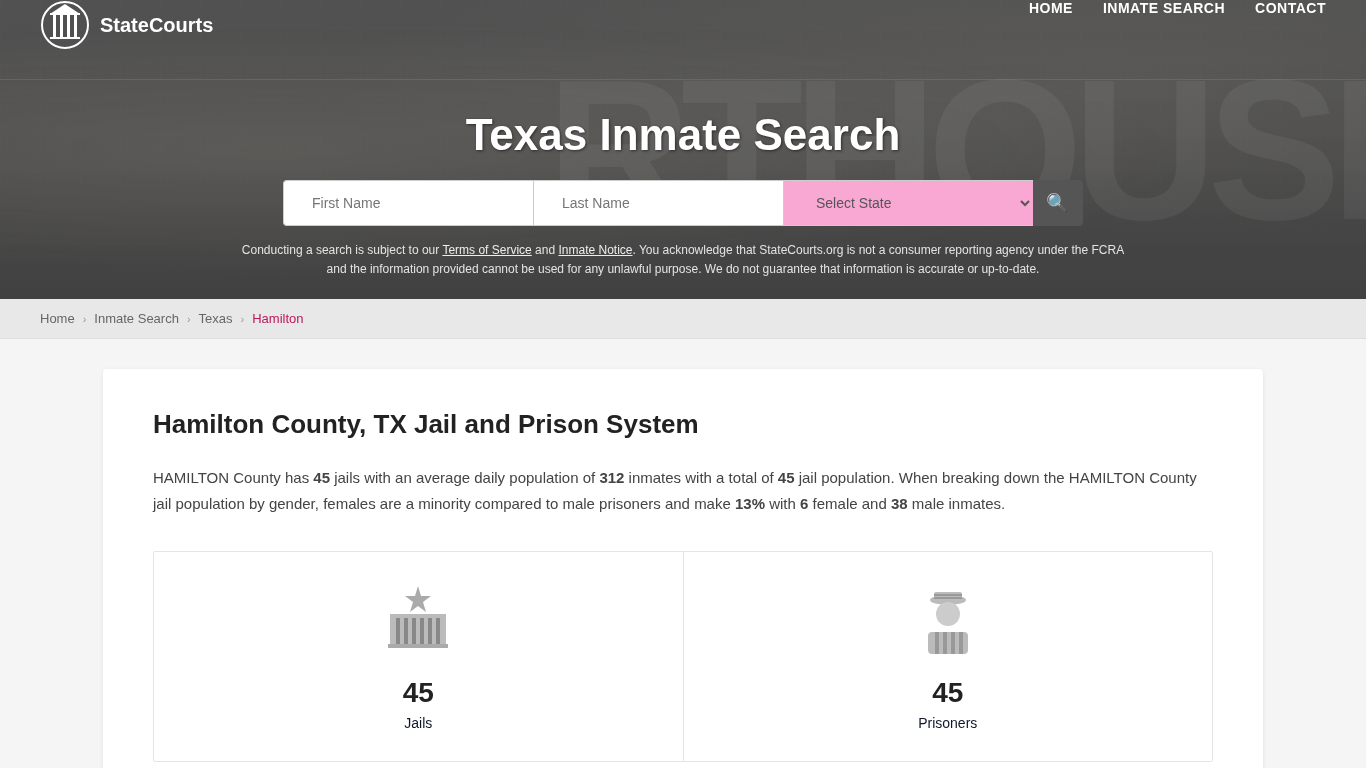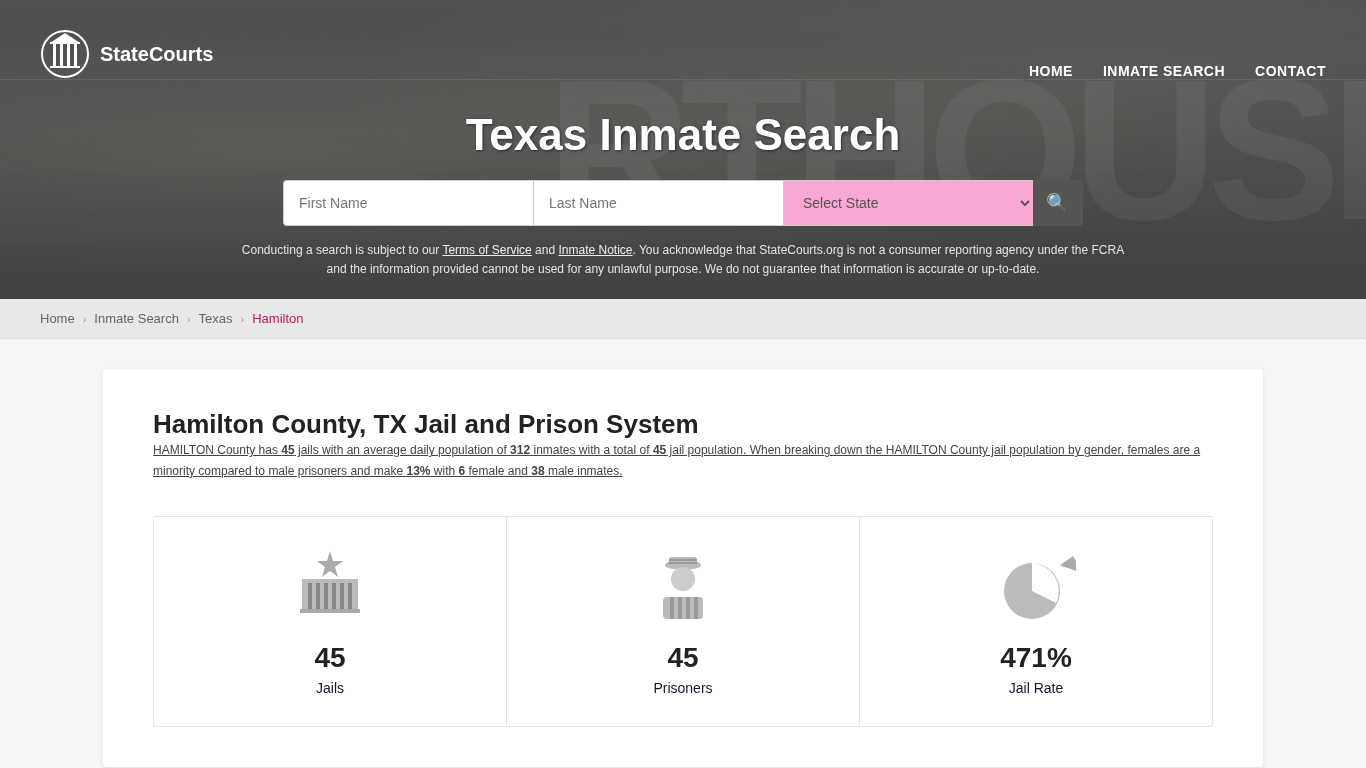--- a/index.html
+++ b/index.html
@@ -41,21 +41,21 @@
       user-select: none;
       display: flex;
       align-items: center;
     }
     .header-content {
       position: relative;
       z-index: 2;
     }
     .nav {
       display: flex;
-      align-items: flex-end;
+      align-items: flex-start;
       justify-content: space-between;
       padding: 0 40px;
       height: 80px;
       border-bottom: 1px solid rgba(255,255,255,0.1);
     }
     .logo {
       display: flex;
       align-items: center;
       gap: 10px;
       color: white;
@@ -96,21 +96,21 @@
     .search-bar {
       display: flex;
       justify-content: center;
       gap: 0;
       max-width: 800px;
       margin: 0 auto 15px;
     }
     .search-bar input, .search-bar select {
       height: 46px;
       border: 1px solid #ccc;
-      padding: 0 15px;
+      padding: 0 28px;
       font-size: 14px;
       color: #555;
       outline: none;
     }
     .search-bar input:first-child {
       border-radius: 4px 0 0 4px;
       border-right: none;
       flex: 1;
     }
     .search-bar input:nth-child(2) {
@@ -171,28 +171,28 @@
     }
     .content-card {
       background: white;
       border-radius: 4px;
       box-shadow: 0 1px 4px rgba(0,0,0,0.08);
       padding: 40px 50px;
     }
     .county-title {
       font-size: 26px;
       font-weight: bold;
+      margin-bottom: 25px;
       color: #222;
     }
     .county-desc {
-      font-size: 12px;
+      font-size: 15px;
       line-height: 1.7;
       color: #444;
       margin-bottom: 35px;
-      text-decoration: underline;
     }
     .county-desc strong { font-weight: bold; }
 
     
     .stats-grid {
       display: flex;
       border: 1px solid #e5e5e5;
       border-radius: 2px;
       overflow: hidden;
     }
@@ -320,30 +320,16 @@
           <rect x="20" y="50" width="40" height="22" fill="#bbb" rx="4"></rect>
           <rect x="27" y="50" width="4" height="22" fill="#999"></rect>
           <rect x="35" y="50" width="4" height="22" fill="#999"></rect>
           <rect x="43" y="50" width="4" height="22" fill="#999"></rect>
           <rect x="51" y="50" width="4" height="22" fill="#999"></rect>
         </svg>
         <span class="stat-number">45</span>
         <span class="stat-label">Prisoners</span>
       </div>
 
-      <div class="stat-cell">
-        <svg class="stat-icon" viewBox="0 0 80 80" fill="none" xmlns="http://www.w3.org/2000/svg">
-
-          <circle cx="36" cy="44" r="28" fill="#bbb"></circle>
-
-          <path d="M36,44 L36,16 A28,28 0 0,1 60,56 Z" fill="white"></path>
-
-          <path d="M60,24 L72,14 A18,18 0 0,1 76,28 Z" fill="#bbb" transform="translate(5,-5)"></path>
-
-          <path d="M62,20 L74,12 A16,16 0 0,1 78,26 Z" fill="#aaa" transform="translate(2,-2)"></path>
-        </svg>
-        <span class="stat-number">471%</span>
-        <span class="stat-label">Jail Rate</span>
-      </div>
 
     </div>
   </div>
 </div>
 
 </body></html>

